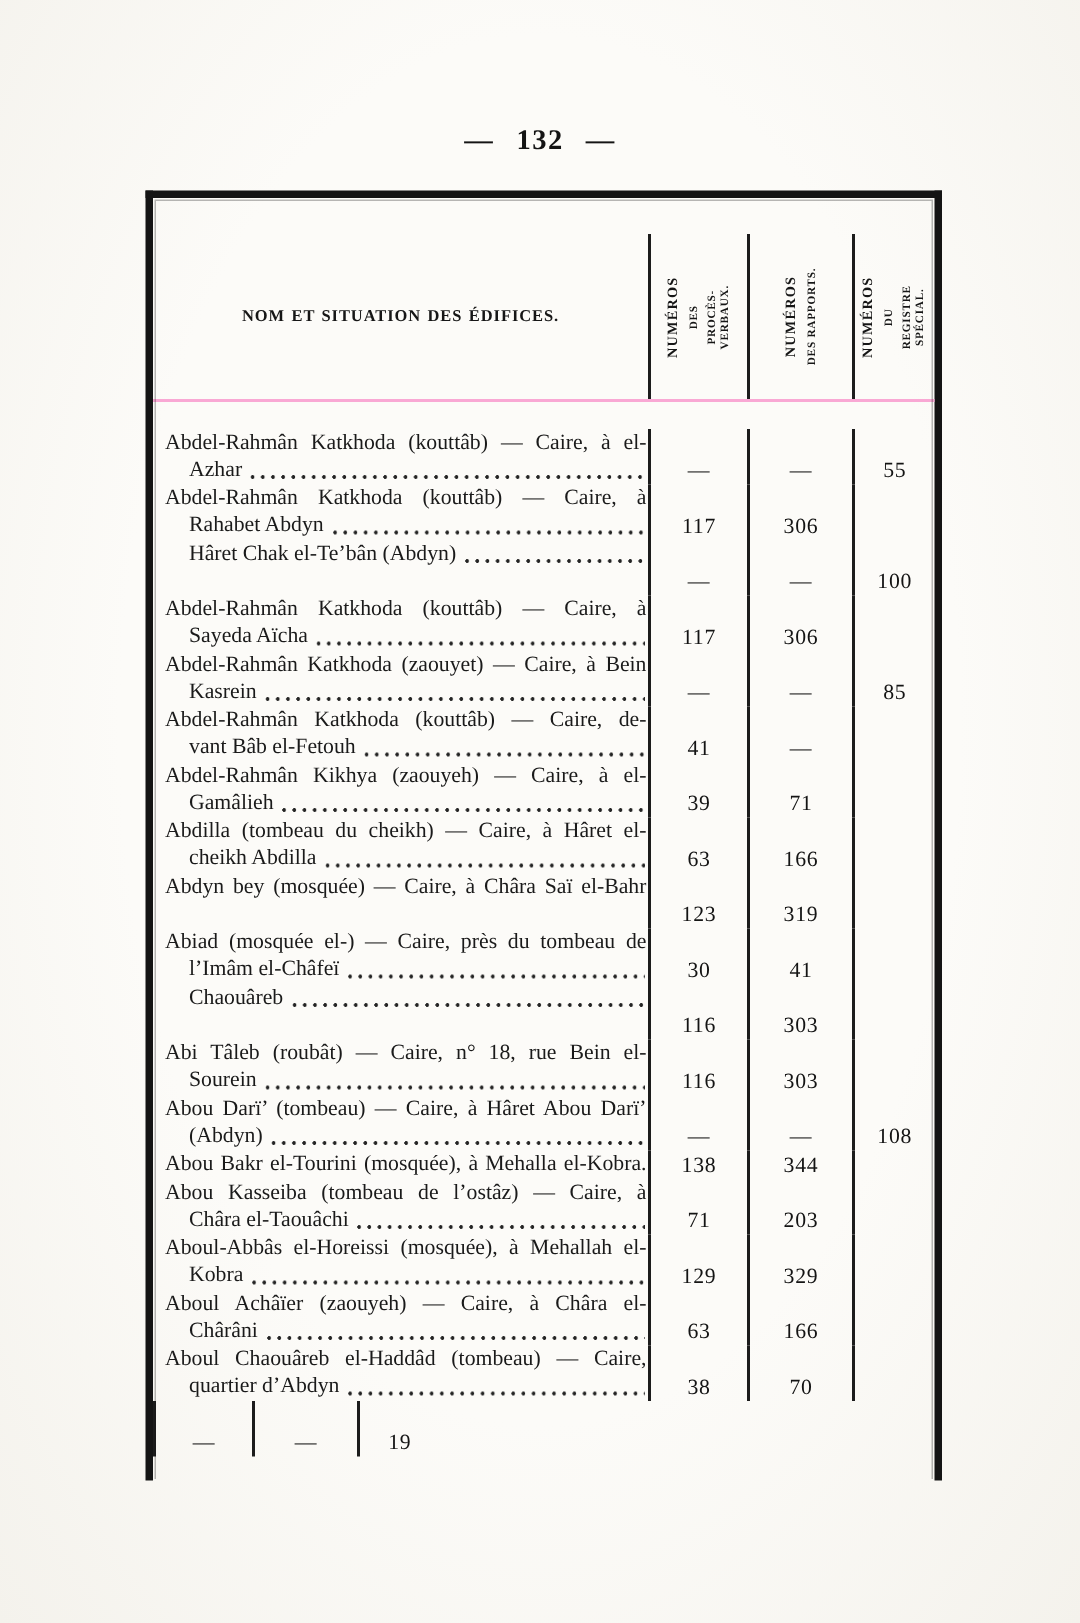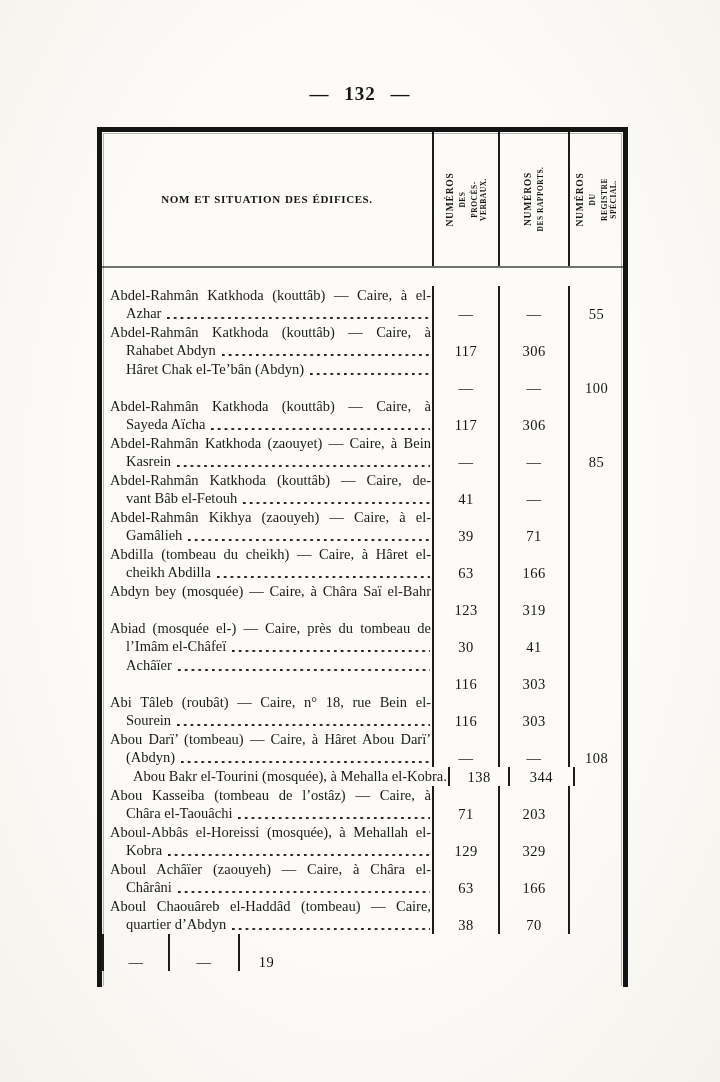--- a/index.html
+++ b/index.html
@@ -25,41 +25,41 @@
     border:5px solid #141414; border-bottom:none;
     padding-bottom:16px;
     background:transparent;
   }
   .table-box::before {
     content:""; position:absolute; inset:1px;
     border:1px solid rgba(20,20,20,0.30); border-bottom:none;
     pointer-events:none;
   }
 
-  .header-row { display:flex; height:136px; border-bottom:2px solid #737373; }
+  .header-row { display:flex; height:112px; border-bottom:2px solid #f9a8d4;margin-top:24px; }
   .name-header {
     width:330px; display:flex; align-items:center; justify-content:center;
     font-weight:bold; font-size:11px; letter-spacing:0.6px; word-spacing:1px;
     color:#161616; text-align:center; padding:0 10px;
   }
   .num-header {
     border-left:2px solid #1c1c1c;
     display:flex; align-items:center; justify-content:center;
     overflow:hidden;
   }
   .num-header .rot {
     transform:rotate(-90deg);
     width:104px; text-align:center; color:#161616;
   }
   .rot .l1 { font-size:9.5px; font-weight:bold; letter-spacing:0.8px; }
   .rot .ls { font-size:7.5px; font-weight:bold; letter-spacing:0.5px; margin-top:3px; }
 
   .rows { padding-top:18px; }
   .row { display:flex; min-height:37px; }
-  .row.single { min-height:19px;padding-left:23px; }
+  .row.single { min-height:19px; }
 
   .name-cell {
     width:330px; padding-left:8px; padding-right:1px;
     font-size:14.5px; line-height:18px; color:#1a1a1a;
   }
   .line1 { text-align:justify; text-align-last:justify; white-space:nowrap; overflow:hidden; }
   .row.single .line1 { text-align-last:justify; }
   .line2 { display:flex; padding-left:16px; }
   .line2 .t { white-space:nowrap; }
   .leader {
@@ -234,21 +234,21 @@
       </div>
     </div>
     <div class="num-cell c1">30</div>
     <div class="num-cell c2">41</div>
     <div class="num-cell c3"></div>
   </div>
 
   <div class="row">
     <div class="name-cell">
       <div class="line2">
-        <span class="t">Achâïer</span>
+        <span class="t">Chaouâreb</span>
         <span class="leader"></span>
       </div>
     </div>
     <div class="num-cell c1">116</div>
     <div class="num-cell c2">303</div>
     <div class="num-cell c3"></div>
   </div>
 
   <div class="row">
     <div class="name-cell">

